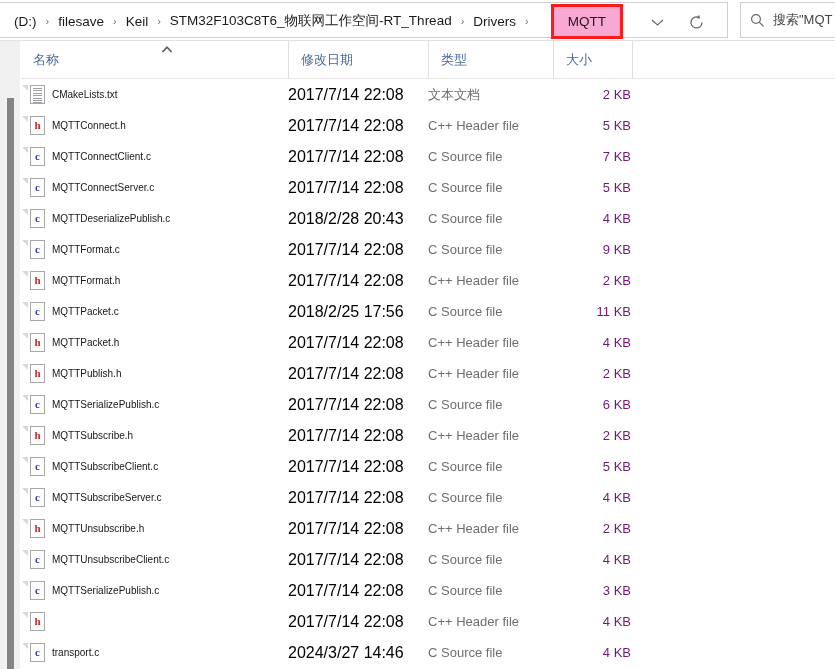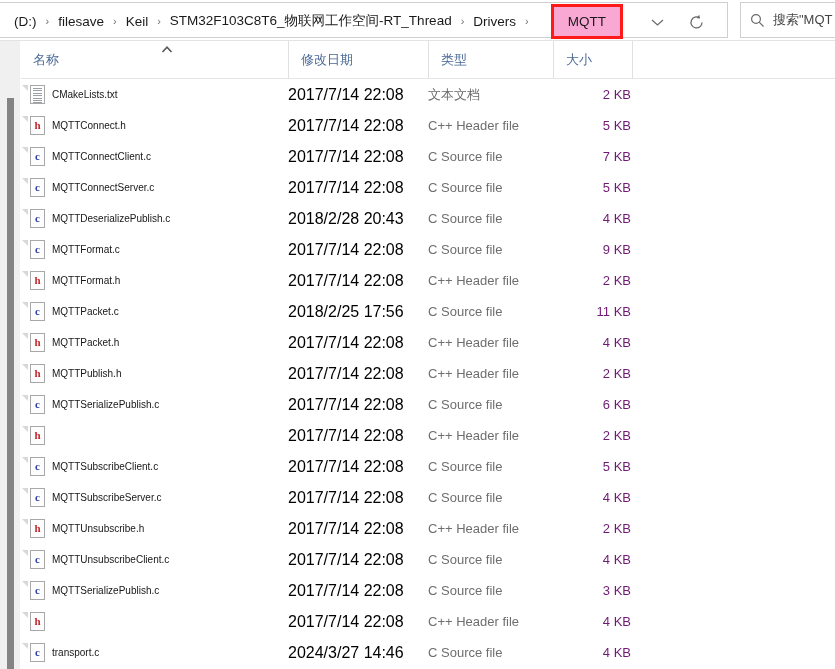--- a/index.html
+++ b/index.html
@@ -300,20 +300,21 @@
     </div>
     <div class="row">
       <span class="cell-icon"><span class="ficon c"><span class="page"></span><span class="fold"></span><span class="letter">c</span></span></span>
       <span class="cell-name">MQTTSerializePublish.c</span>
       <span class="cell-date">2017/7/14 22:08</span>
       <span class="cell-type">C Source file</span>
       <span class="cell-size">6 KB</span>
     </div>
     <div class="row">
       <span class="cell-icon"><span class="ficon h"><span class="page"></span><span class="fold"></span><span class="letter">h</span></span></span>
+      <span class="cell-name">MQTTSubscribe.h</span>
       <span class="cell-date">2017/7/14 22:08</span>
       <span class="cell-type">C++ Header file</span>
       <span class="cell-size">2 KB</span>
     </div>
     <div class="row">
       <span class="cell-icon"><span class="ficon c"><span class="page"></span><span class="fold"></span><span class="letter">c</span></span></span>
       <span class="cell-name">MQTTSubscribeClient.c</span>
       <span class="cell-date">2017/7/14 22:08</span>
       <span class="cell-type">C Source file</span>
       <span class="cell-size">5 KB</span>

